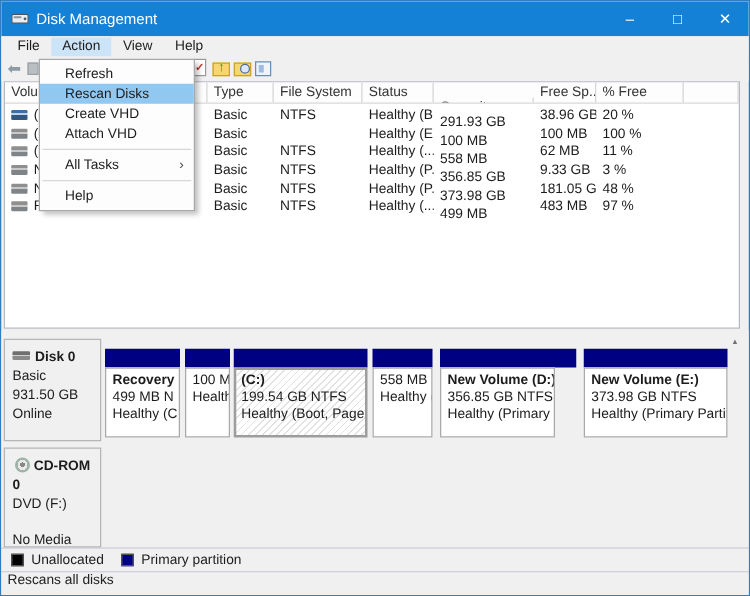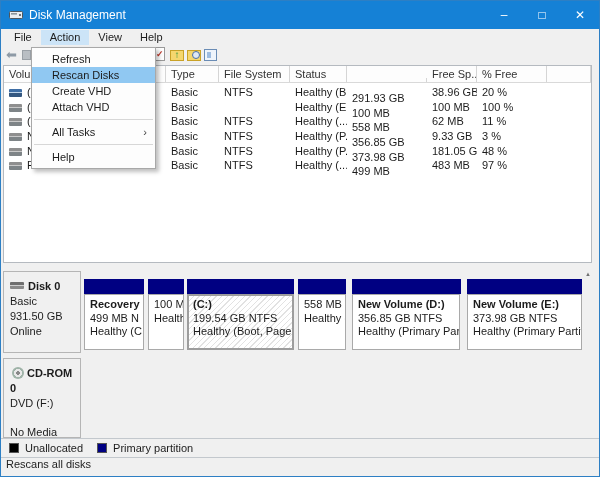--- a/index.html
+++ b/index.html
@@ -222,21 +222,21 @@
   <div class="part-box selected" style="left:186px;width:107px;">
     <div class="pt">(C:)</div>
     <div>199.54 GB NTFS</div>
     <div>Healthy (Boot, Page Fil</div>
   </div>
   <div class="part-box" style="left:297px;width:48px;">
     <div class="pt"></div>
     <div>558 MB N</div>
     <div>Healthy (C</div>
   </div>
-  <div class="part-box" style="left:351px;width:108px;">
+  <div class="part-box" style="left:351px;width:92px;">
     <div class="pt">New Volume (D:)</div>
     <div>356.85 GB NTFS</div>
     <div>Healthy (Primary Partitio</div>
   </div>
   <div class="part-box" style="left:466px;width:115px;">
     <div class="pt">New Volume (E:)</div>
     <div>373.98 GB NTFS</div>
     <div>Healthy (Primary Partitio</div>
   </div>
 

